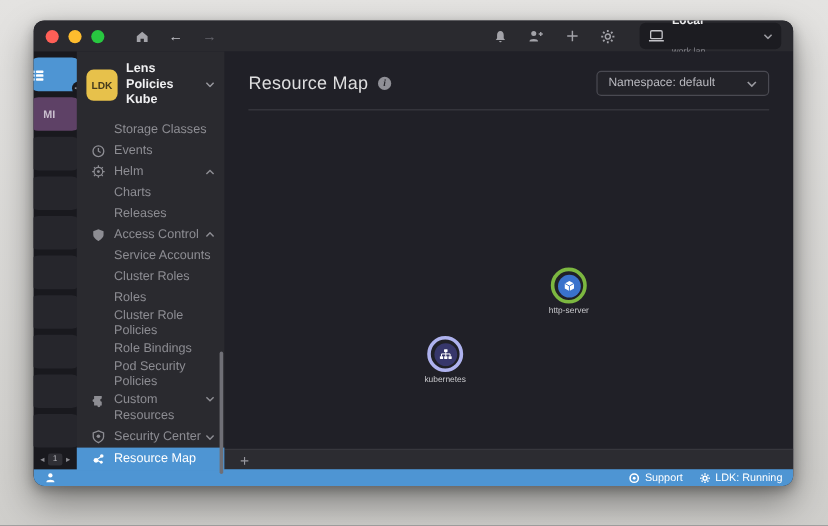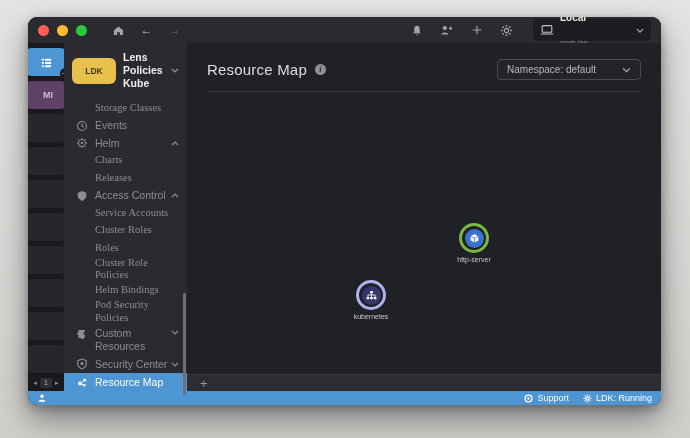--- a/index.html
+++ b/index.html
@@ -23,44 +23,44 @@
                     height:22px; padding:0 7px; width:118px; margin-left:4px; }
   .cs-text { line-height:1; }
   .cs-title { color:#eaeaec; font-size:10px; font-weight:700; }
   .cs-sub { color:#85858c; font-size:7.5px; margin-top:16px; }
   .cs-chevron { margin-left:auto; color:#9a9aa0; display:flex; }
   
   .content { flex:1; display:flex; min-height:0; }
   .rail { width:36px; background:#19191e; display:flex; flex-direction:column; align-items:center;
           padding-top:5px; gap:5px; position:relative; flex:0 0 auto; }
   .rail-item { width:44px; height:28px; border-radius:8px; background:#26262c; flex:0 0 auto; position:relative;
-               display:flex; align-items:center; justify-content:center; }
+               display:flex; align-items:center; justify-content:flex-start; }
   .rail-item.active { background:#4e95d3; }
   .rail-item.mi { background:#5e4166; color:#cabfce; font-size:9px; font-weight:700; }
   .rail-badge { position:absolute; right:-3px; bottom:-3px; width:11px; height:11px; border-radius:50%;
                 background:#19191e; display:flex; align-items:center; justify-content:center; }
   .rail-pager { margin-top:auto; margin-bottom:4px; display:flex; align-items:center; gap:3px;
                 color:#8a8a90; font-size:7px; }
   .pg-page { background:#2f2f35; border-radius:2px; width:12px; height:10px; line-height:10px; text-align:center;
              color:#b9b9bf; font-size:7px; }
   
   .sidebar { width:123px; background:#2a2a2f; position:relative; flex:0 0 auto; display:flex; flex-direction:column; }
   .sb-header { display:flex; align-items:center; padding:8px 8px 7px 8px; gap:7px; }
-  .ldk-avatar { width:44px; height:26px; border-radius:6px; background:#e7c14b; color:#453b1d; font-size:8.5px;
+  .ldk-avatar { width:26px; height:26px; border-radius:6px; background:#e7c14b; color:#453b1d; font-size:8.5px;
                 font-weight:700; display:flex; align-items:center; justify-content:center; flex:0 0 auto; }
   .sb-title { color:#f0f0f2; font-size:10.5px; font-weight:700; line-height:1.25; flex:1; }
   .sb-chevron { color:#9a9aa0; display:flex; flex:0 0 auto; }
   .sb-menu { flex:1; padding-top:2px; }
   .mi { display:flex; align-items:center; min-height:17.5px; padding:0 8px 0 12px; color:#8d8d93;
         font-size:10.5px; cursor:default; }
   .mi .mi-icon { width:12px; height:12px; margin-right:7px; display:flex; align-items:center; justify-content:center;
                  flex:0 0 auto; color:#8d8d93; }
   .mi .mi-label { flex:1; line-height:12.5px; }
   .mi .mi-chevron { color:#8d8d93; display:flex; flex:0 0 auto; }
-  .mi.child { padding-left:31px;font-family:Liberation Serif, serif; }
+  .mi.child { padding-left:31px; }
   .mi.wrap { align-items:flex-start; padding-top:3px; padding-bottom:3px; }
   .mi.wrap .mi-chevron { margin-top:3px; }
   .mi.selected { background:#4e95d3; color:#ffffff; min-height:19px; }
   .mi.selected .mi-icon { color:#ffffff; }
   .sb-scroll-thumb { position:absolute; right:1px; top:250px; width:3px; height:102px; border-radius:2px;
                      background:#6f6f76; }
   
   .main { flex:1; background:#202027; display:flex; flex-direction:column; min-width:0; }
   .main-header { margin:0 20px; padding:16px 0 11px 0; border-bottom:1px solid #3a3a41;
                  display:flex; align-items:center; }
@@ -272,21 +272,21 @@
           <div class="mi child">
             <span class="mi-label">Cluster Roles</span>
           </div>
           <div class="mi child">
             <span class="mi-label">Roles</span>
           </div>
           <div class="mi child">
             <span class="mi-label">Cluster Role Policies</span>
           </div>
           <div class="mi child">
-            <span class="mi-label">Helm Bindings</span>
+            <span class="mi-label">Role Bindings</span>
           </div>
           <div class="mi child">
             <span class="mi-label">Pod Security Policies</span>
           </div>
 
           <div class="mi wrap">
             <span class="mi-icon" style="margin-top:1px">
               <svg width="12" height="12" viewBox="0 0 12 12">
                   <path d="M4 1.5 h4 v2.1 a1.3 1.3 0 0 0 0 2.6 V9.5 H6.9 a1.3 1.3 0 0 1 -2.6 0 H1.6 V6.6 a1.3 1.3 0 0 1 0 -2.6 V1.5 Z" fill="currentColor" transform="translate(0.8,0.5)"></path>
                 </svg>

